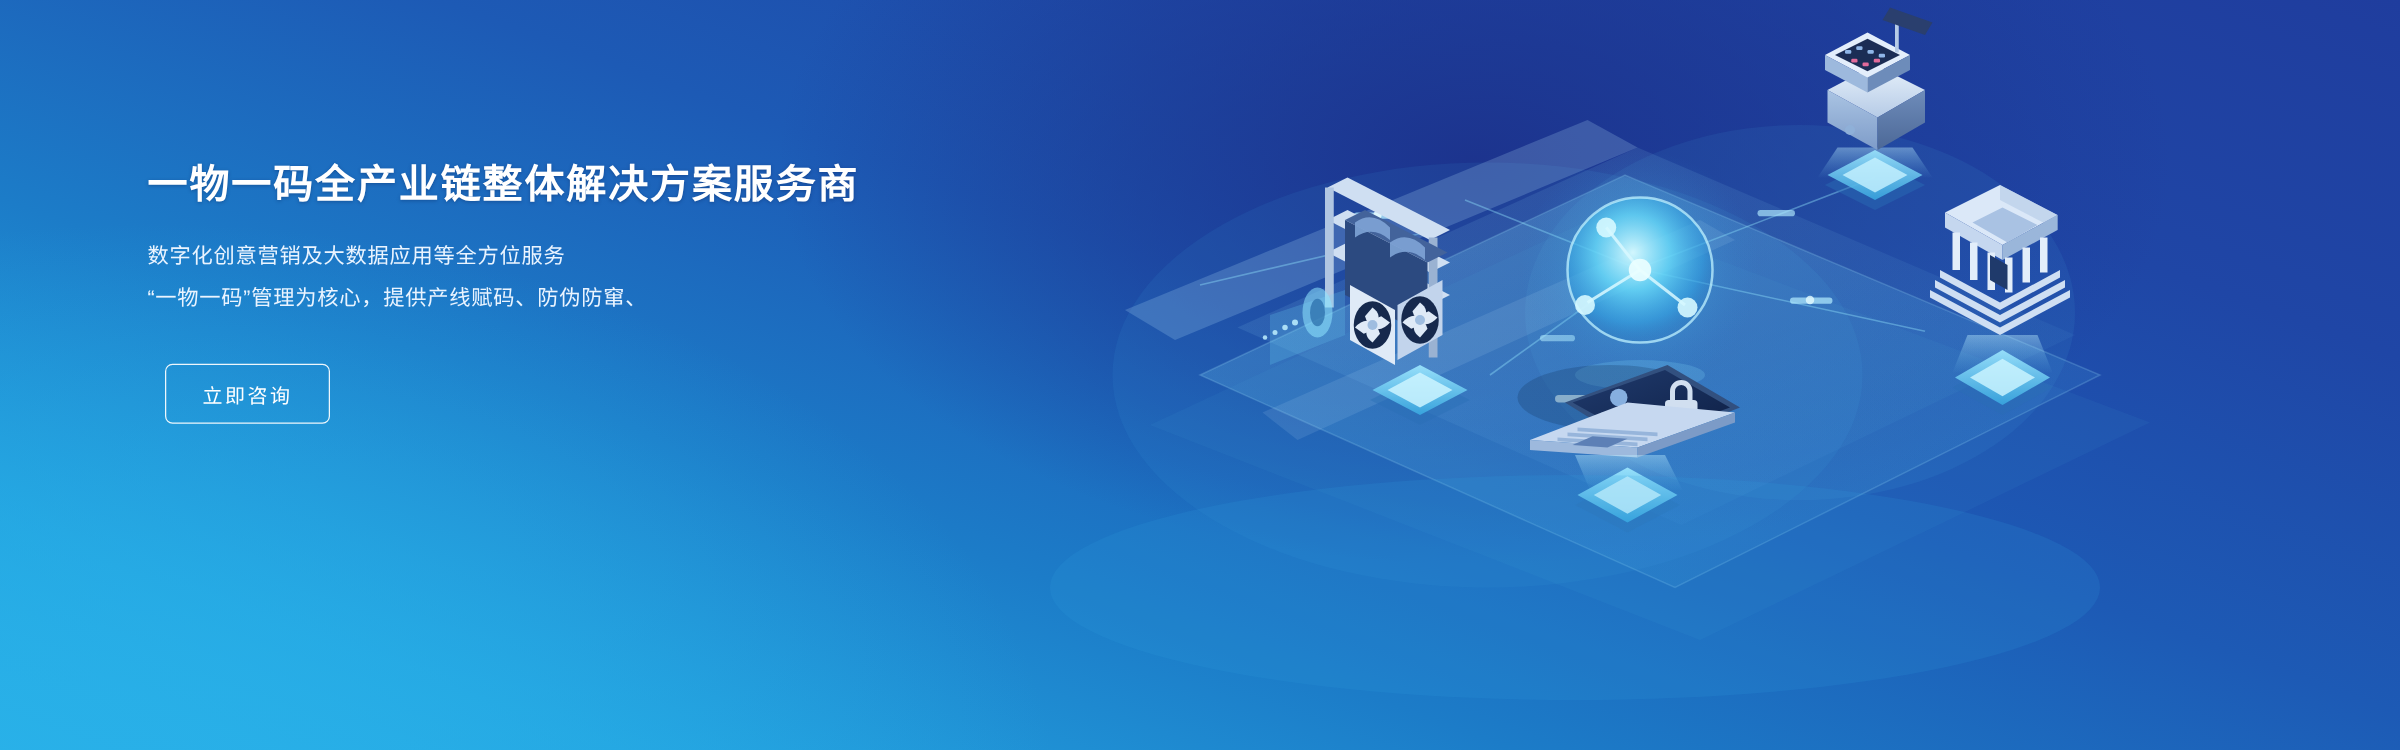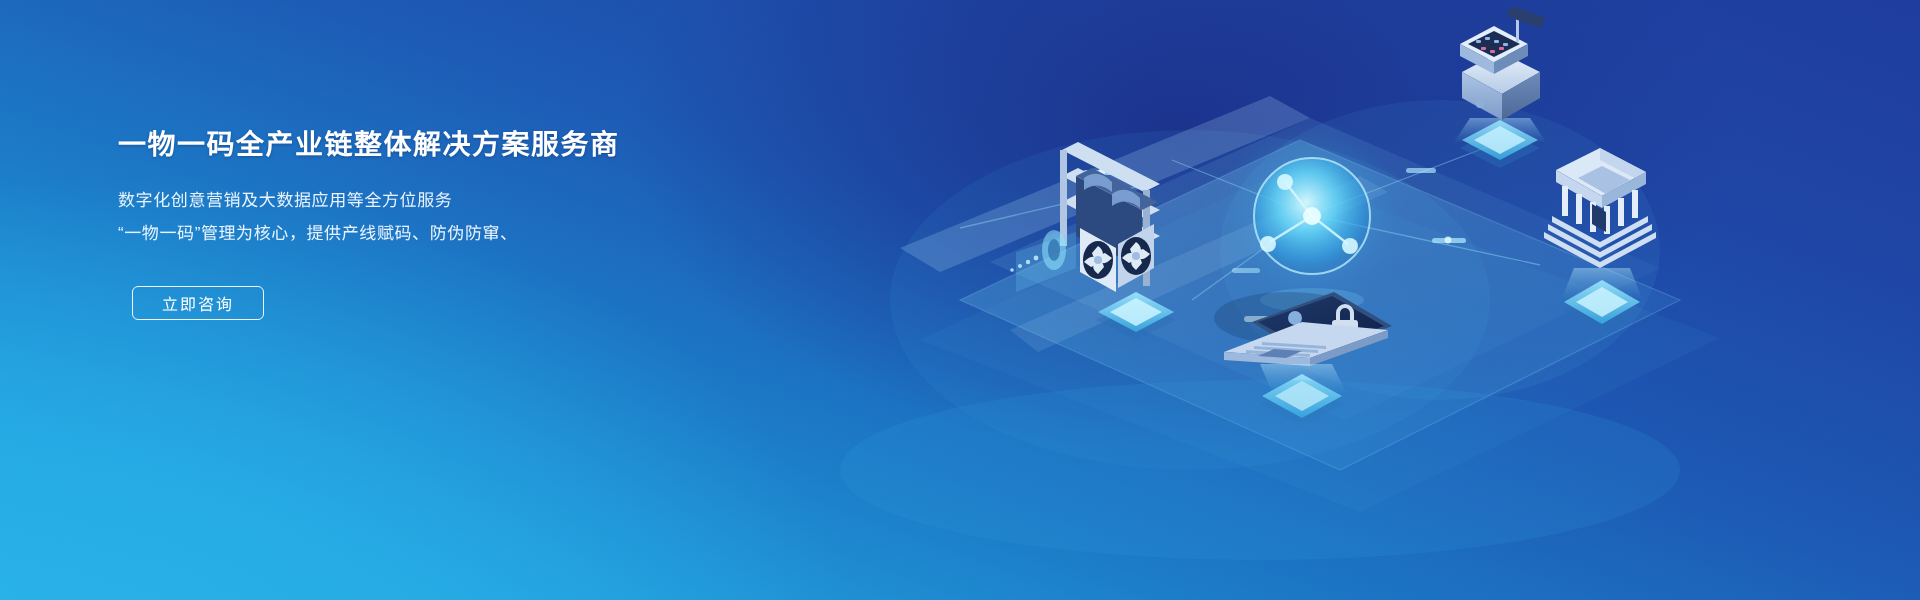--- a/index.html
+++ b/index.html
@@ -13,33 +13,33 @@
     position:relative;width:1920px;height:600px;overflow:hidden;
     background:
       radial-gradient(ellipse 900px 520px at 1180px 130px, rgba(28,50,140,0.95) 0%, rgba(28,50,140,0.0) 62%),
       radial-gradient(ellipse 1100px 700px at 120px 640px, rgba(41,176,232,0.95) 0%, rgba(41,176,232,0.0) 66%),
       linear-gradient(200deg, #1f3d9e 0%, #1f46a6 22%, #1d5ab5 44%, #1c7cc8 66%, #22a2df 86%, #28b3e9 100%);
   }
 
   
   .copy{position:absolute;left:118px;top:128px;width:640px;}
   .headline{
-    font-size:28px;font-weight:bold;color:#ffffff;letter-spacing:1.5px;
+    font-size:32px;font-weight:bold;color:#ffffff;letter-spacing:1.5px;
     line-height:1.2;margin:0 0 22px 0;white-space:nowrap;
     text-shadow:0 1px 3px rgba(8,28,80,0.35);
   }
   .sub{
     font-size:17px;color:#eaf4ff;line-height:1.95;margin:0;
     letter-spacing:0.6px;font-weight:400;
   }
   .sub span{display:block;}
   .cta{
     display:inline-flex;align-items:center;justify-content:center;
     margin-top:36px;margin-left:14px;
-    width:132px;height:34px;
+    width:132px;height:48px;
     border:1px solid rgba(255,255,255,0.92);
     border-radius:6px;background:transparent;
     color:#ffffff;font-size:16px;letter-spacing:2px;
     cursor:pointer;font-family:inherit;
   }
 
   
   .art{position:absolute;left:840px;top:0;width:1080px;height:600px;}
   .art svg{display:block;width:1080px;height:600px;}
 </style>

